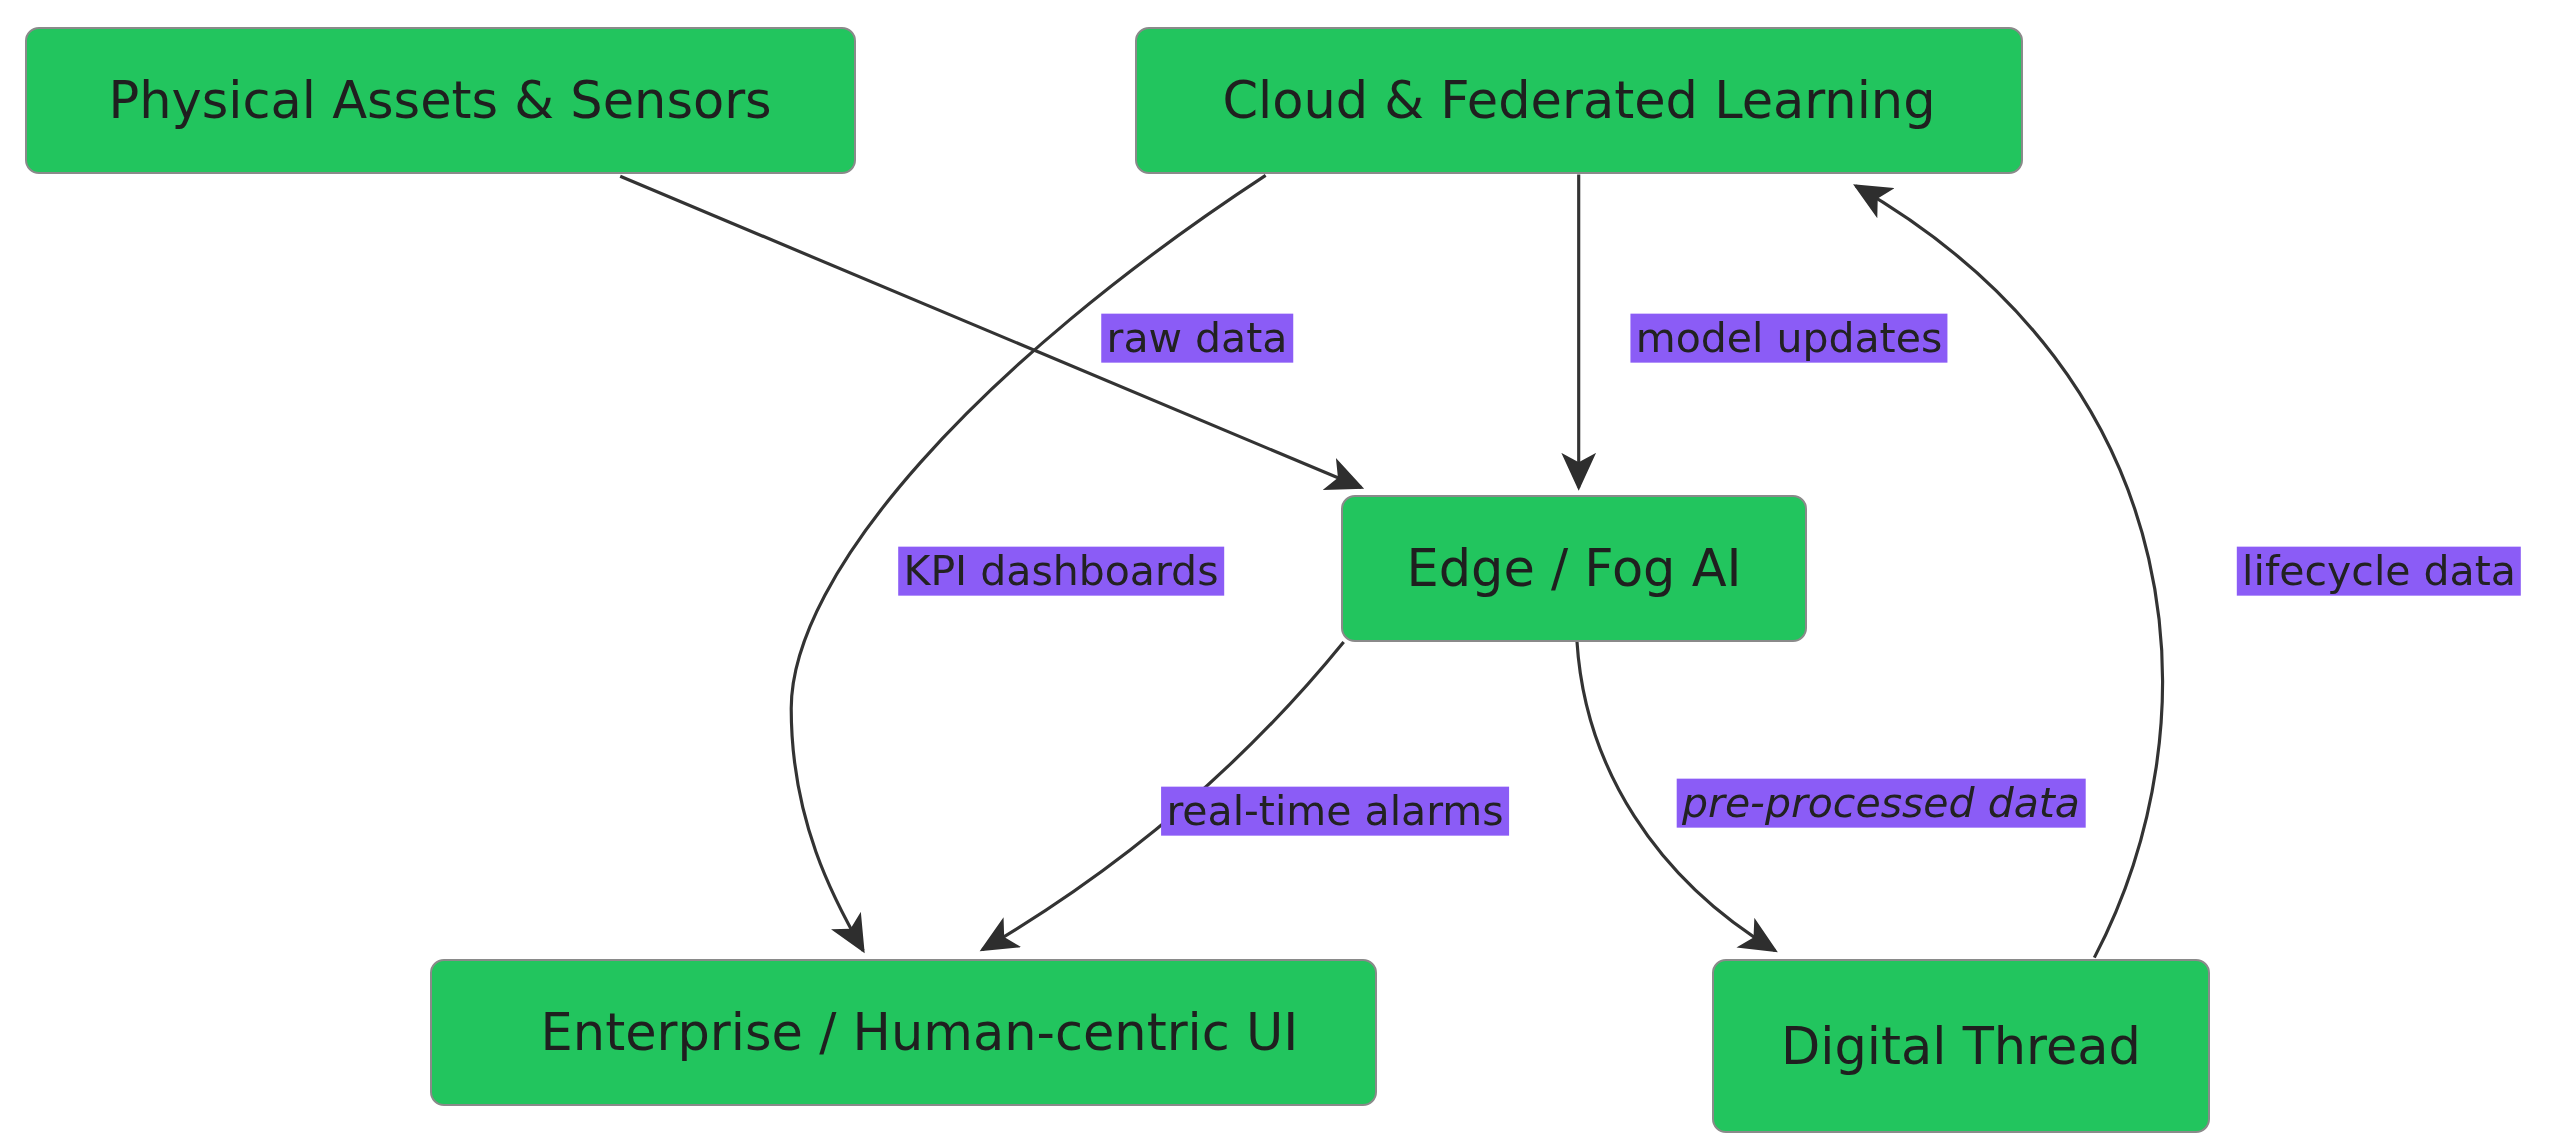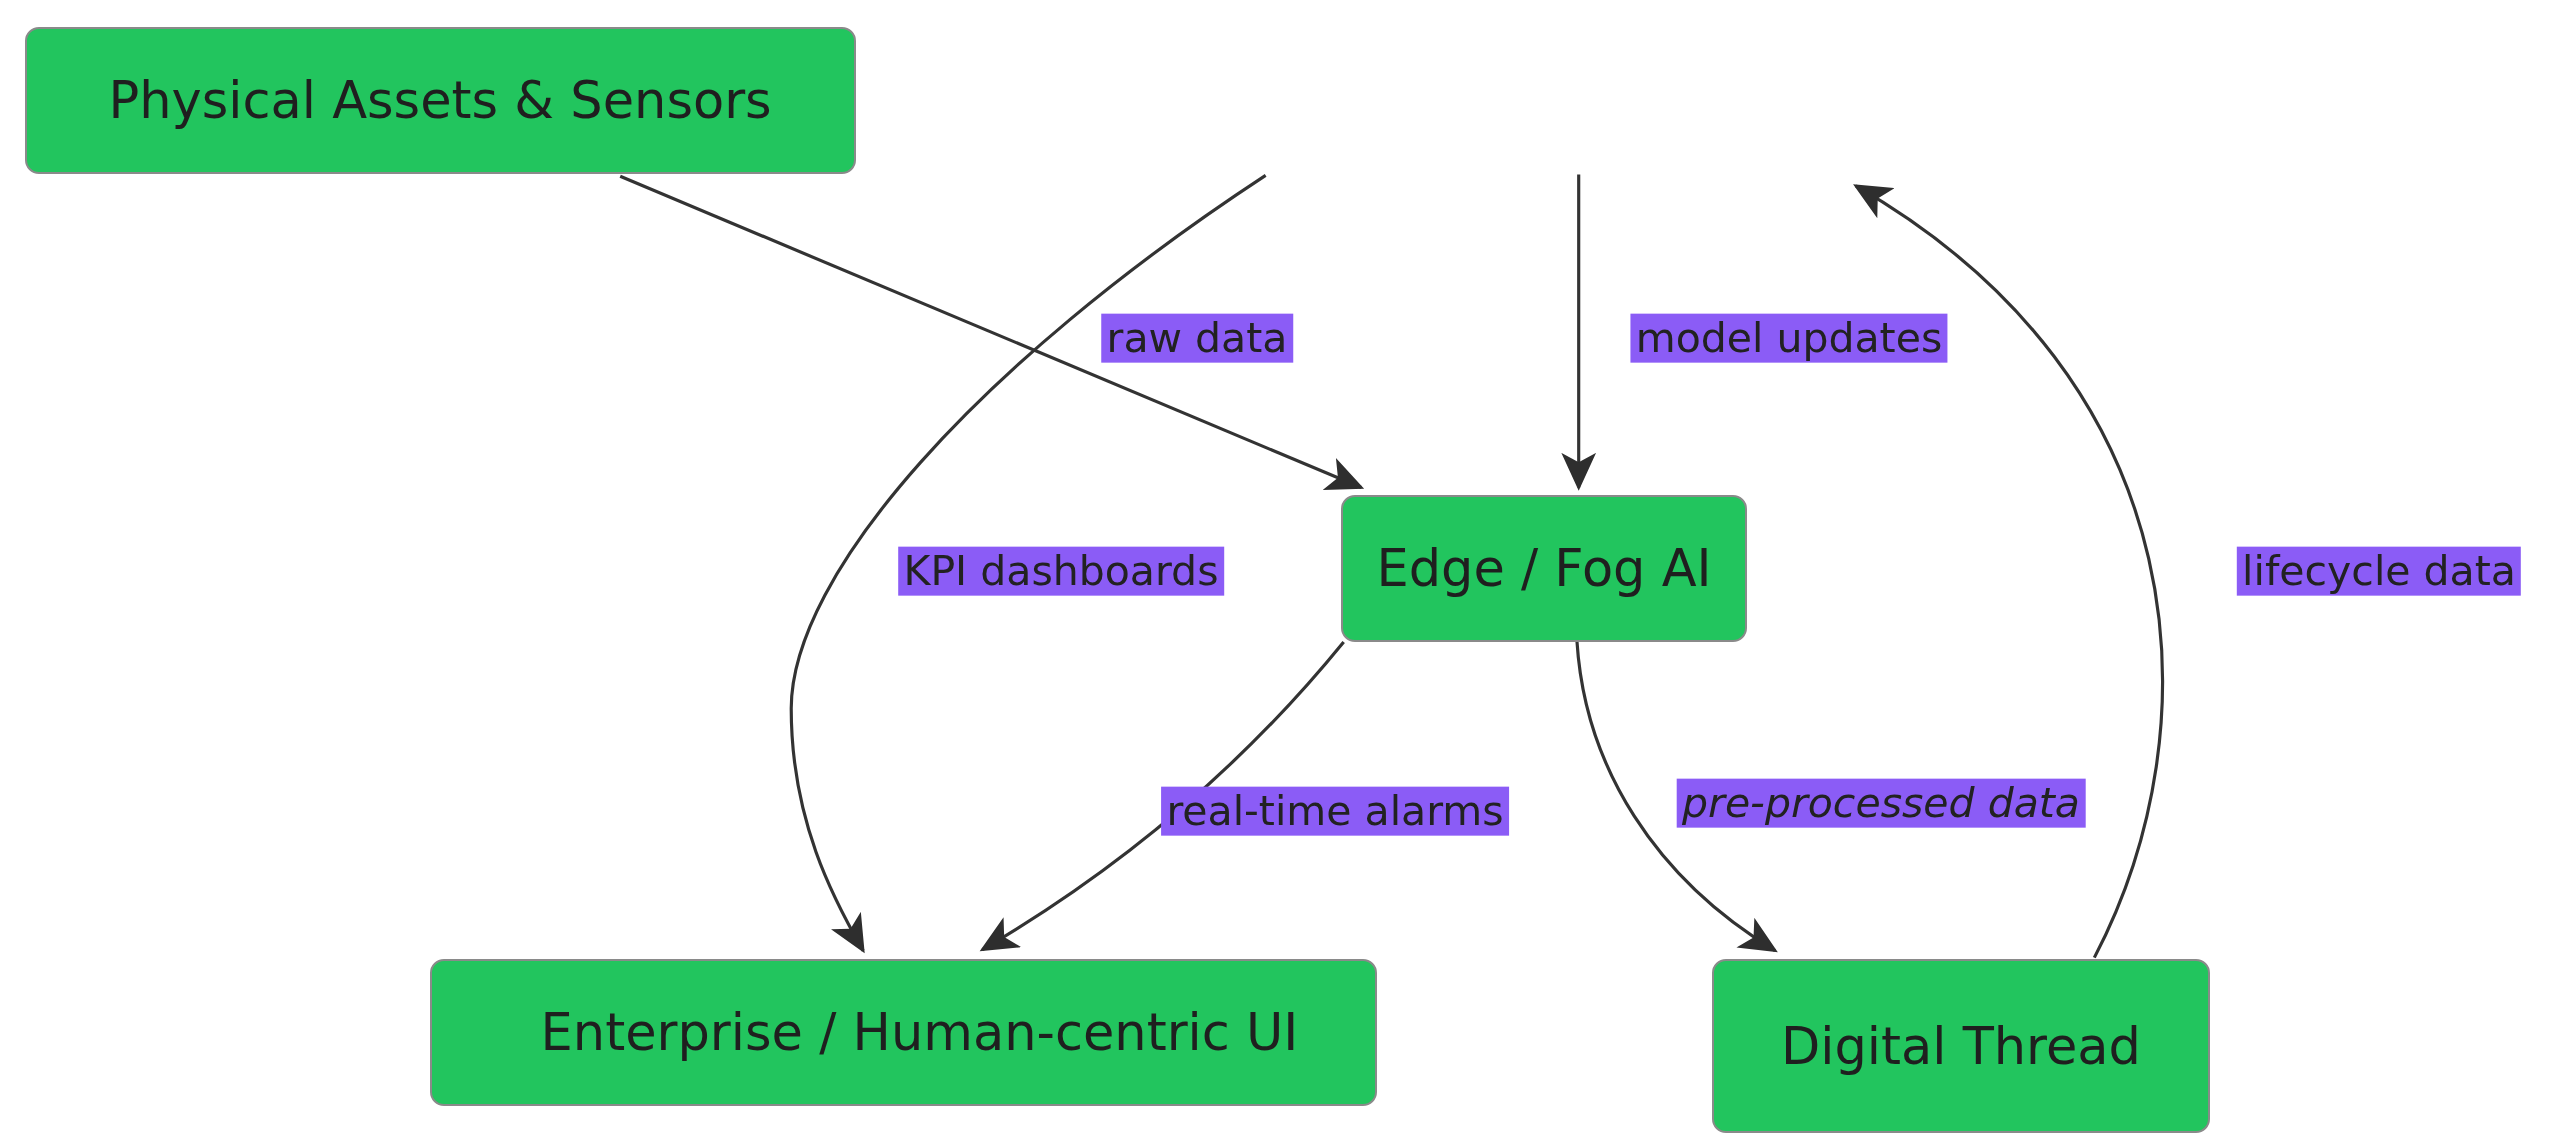--- a/index.html
+++ b/index.html
@@ -73,22 +73,25 @@
 
     <path class="edge-path" d="M 1798 731 C 1807 875, 1888 1002, 2024 1084" marker-end="url(#arrow)"></path>
 
     <path class="edge-path" d="M 2388 1092 C 2526 828, 2506 436, 2116 212" marker-end="url(#arrow)"></path>
   </svg>
 
   <div class="node" style="left:24.6px; top:27px; width:831px; height:147px;">
     <span>Physical Assets &amp; Sensors</span>
   </div>
 
+  <div class="node" style="left:1135px; top:27px; width:888px; height:147px;">
+    <span>Cloud &amp; Federated Learning</span>
+  </div>
 
-  <div class="node" style="left:1341px; top:495px; width:406px; height:147px;text-align:right;">
+  <div class="node" style="left:1341px; top:495px; width:466px; height:147px;text-align:right;">
     <span>Edge / Fog AI</span>
   </div>
 
   <div class="node" style="left:430px; top:959px; width:947px; height:147px;padding-left:32px;">
     <span>Enterprise / Human-centric UI</span>
   </div>
 
   <div class="node" style="left:1712px; top:959px; width:498px; height:174px;">
     <span>Digital Thread</span>
   </div>

